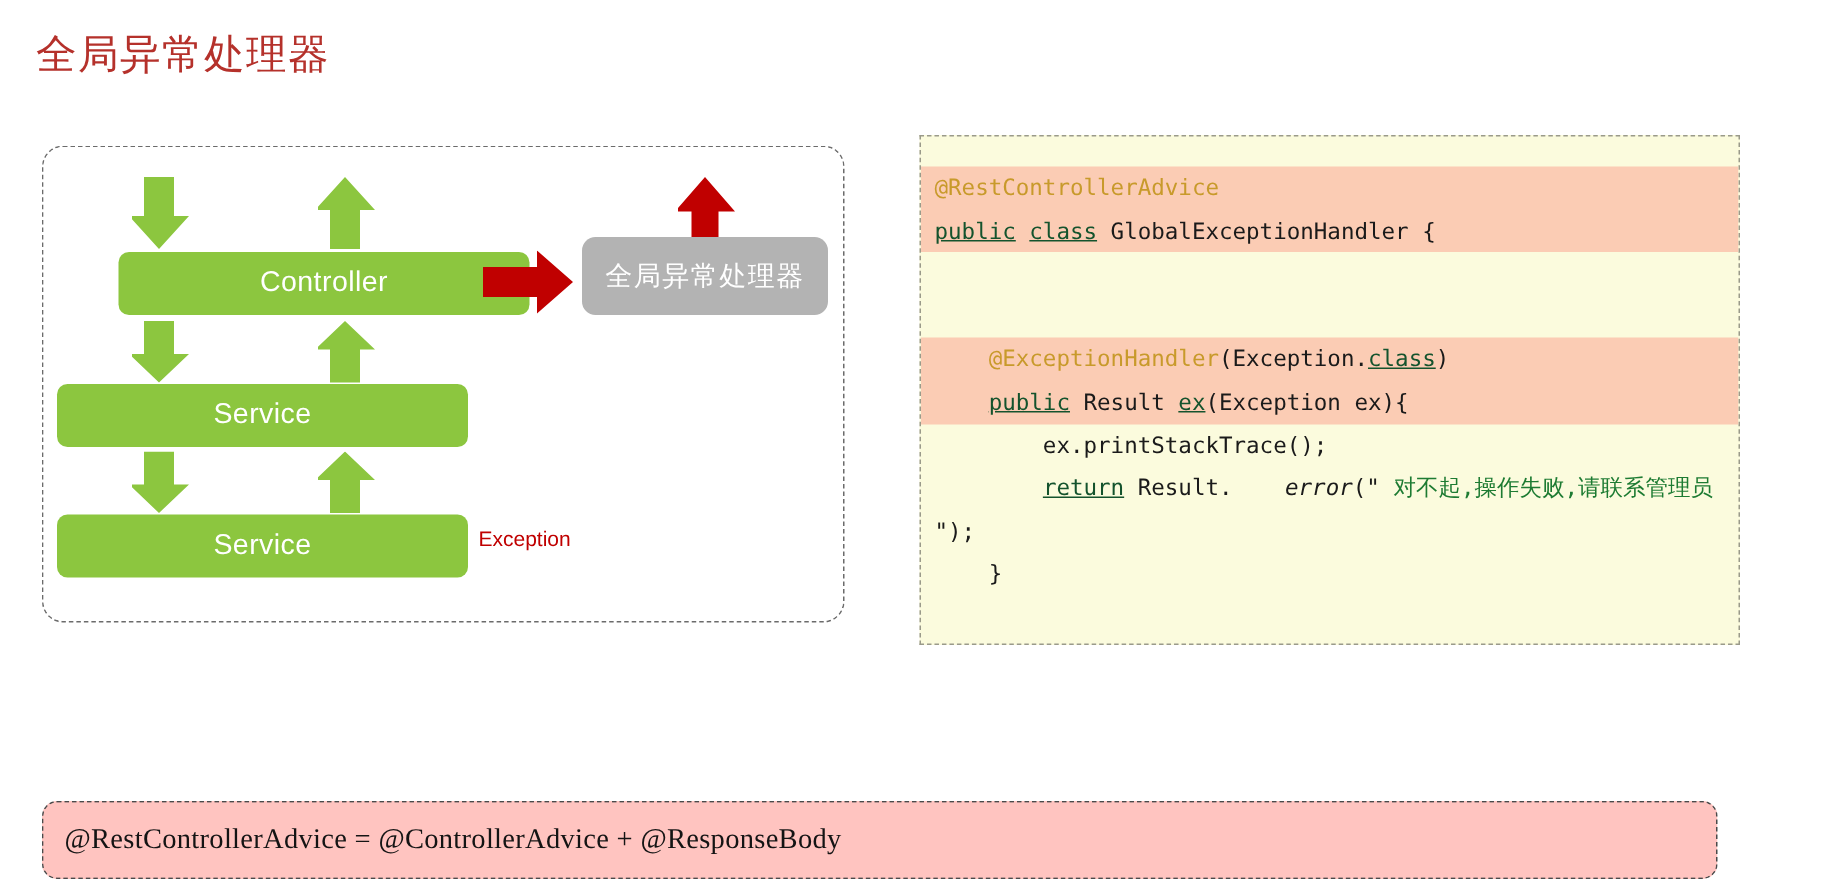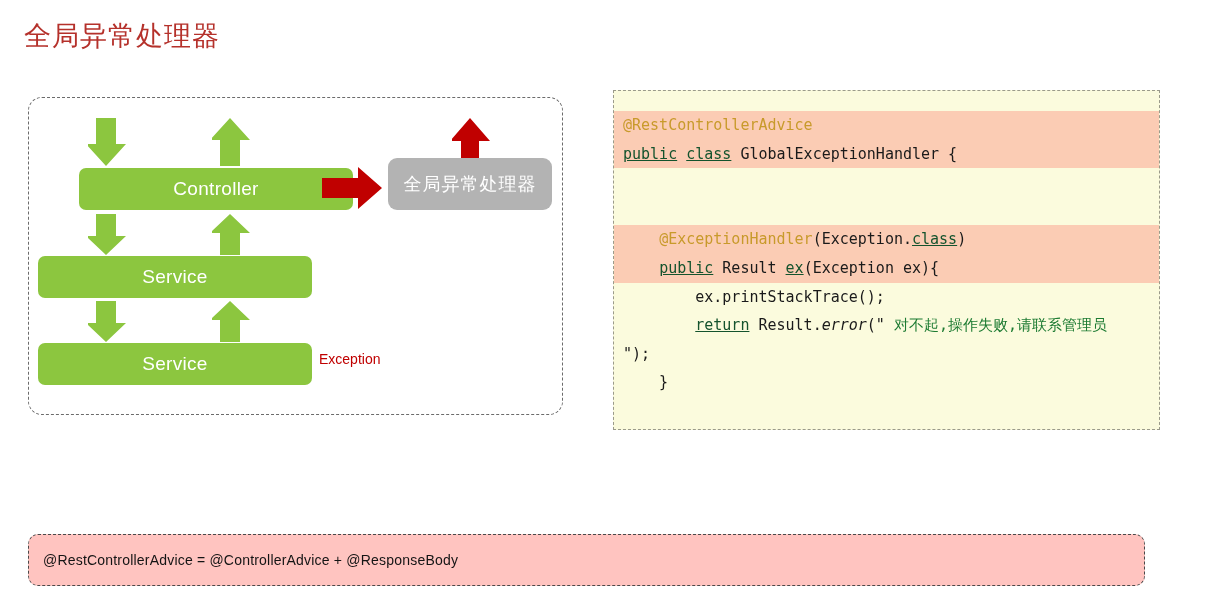--- a/index.html
+++ b/index.html
@@ -106,38 +106,38 @@
   .code-line {
     position: relative;
     padding-left: 9px;
     height: 28.6px;
     color: #1a1a1a;
   }
   .code-line.hl { background: #fbccb4; }
   .kw   { color: #14532d; text-decoration: underline; }
   .ann  { color: #c89a2b; }
   .str  { color: #1d7b32; text-align: center; }
-  .ital { font-style: italic; color: #1a1a1a; }
+  .ital { font-style: italic; color: #1a1a1a; margin-left: 35px; }
 
   
   #bottom-banner {
     position: absolute;
     left: 28px;
     top: 534px;
     width: 1117px;
     height: 52px;
     background: #ffc4c0;
     border: 1px dashed #4a4a4a;
     border-radius: 10px;
     box-sizing: border-box;
     display: flex;
     align-items: center;
     padding-left: 14px;
-    font-family: Liberation Sans, sans-serif;
-    font-size: 14px;
+    font-family: Liberation Serif, serif;
+    font-size: 19px;
     color: #141414;
     letter-spacing: 0.2px;
   }
 </style>
 </head>
 <body>
 
 <div id="page-title">全局异常处理器</div>
 
 <div id="diagram-panel"></div>

